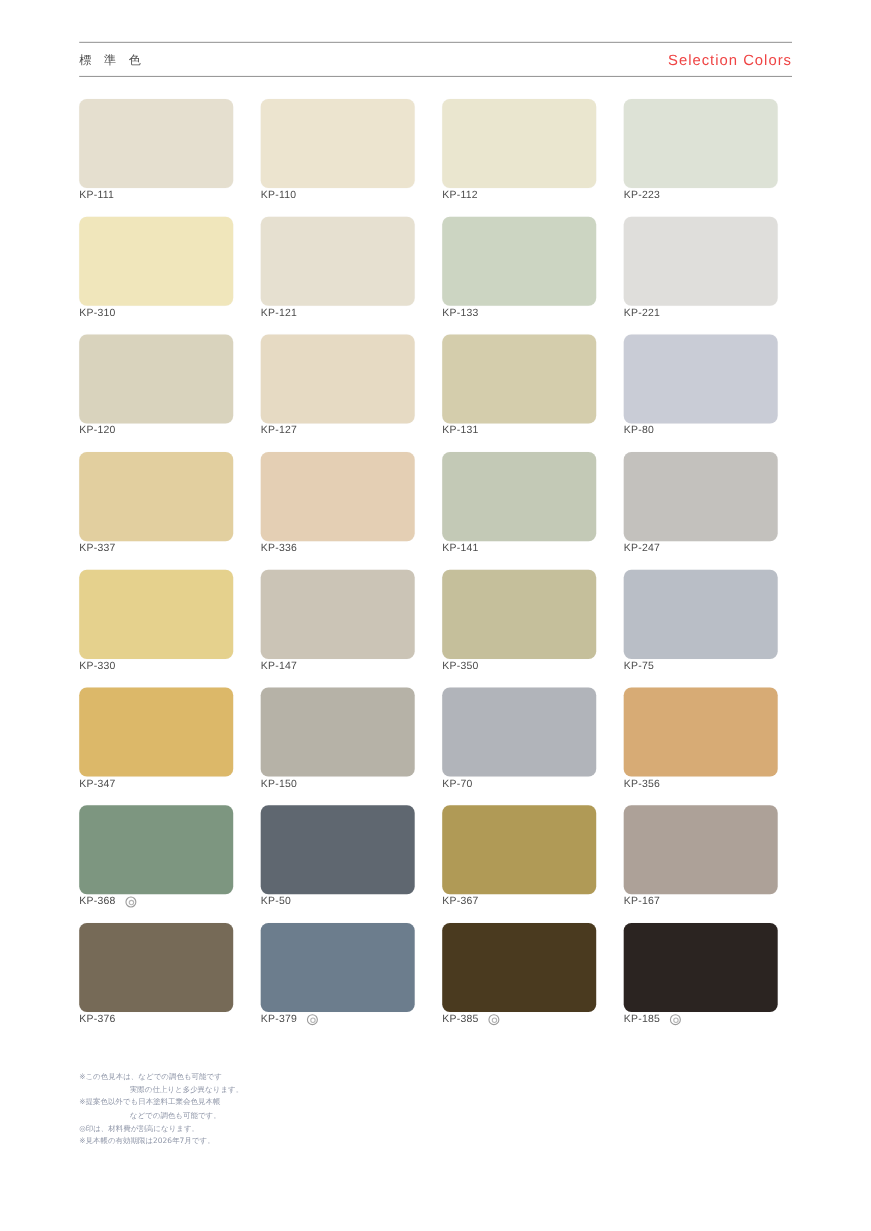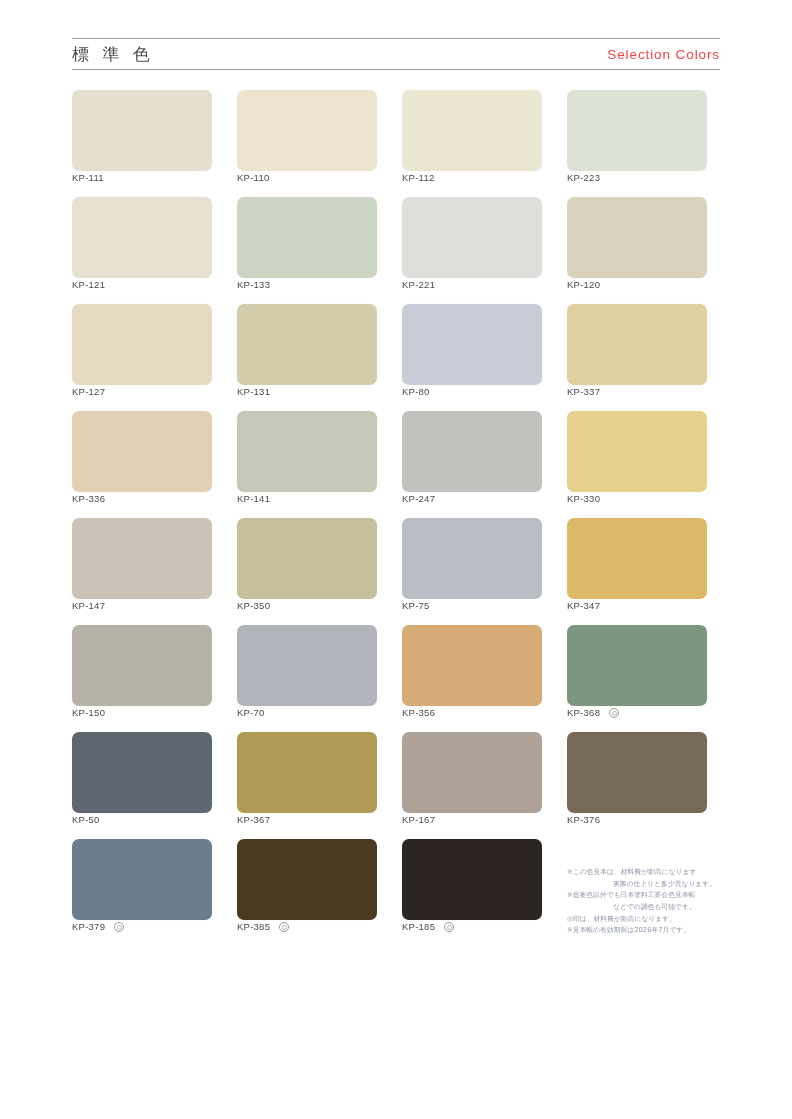--- a/index.html
+++ b/index.html
@@ -30,21 +30,21 @@
   .page-header {
     margin-top: 38px;
     border-top: 1px solid #9a9a9a;
     border-bottom: 1px solid #9a9a9a;
     height: 30px;
     display: flex;
     align-items: center;
     justify-content: space-between;
   }
   .header-title-ja {
-    font-size: 17px;
+    font-size: 11px;
     letter-spacing: 4px;
     color: #4d4d4d;
     font-family: "DejaVu Sans", "Liberation Sans", sans-serif;
     font-weight: 400;
   }
   .header-title-en {
     font-size: 13.5px;
     letter-spacing: 0.9px;
     color: #ef4444;
     font-weight: 400;
@@ -146,20 +146,26 @@
           <span class="swatch-code">KP-112</span>
         </div>
       </div>
       <div class="swatch-cell">
         <div class="swatch-chip" style="background: rgb(221, 226, 214);"></div>
         <div class="swatch-label">
           <span class="swatch-code">KP-223</span>
         </div>
       </div>
       <div class="swatch-cell">
+        <div class="swatch-chip" style="background: rgb(240, 230, 187);"></div>
+        <div class="swatch-label">
+          <span class="swatch-code">KP-310</span>
+        </div>
+      </div>
+      <div class="swatch-cell">
         <div class="swatch-chip" style="background: rgb(230, 224, 208);"></div>
         <div class="swatch-label">
           <span class="swatch-code">KP-121</span>
         </div>
       </div>
       <div class="swatch-cell">
         <div class="swatch-chip" style="background: rgb(204, 213, 194);"></div>
         <div class="swatch-label">
           <span class="swatch-code">KP-133</span>
         </div>
@@ -312,21 +318,21 @@
         </div>
       </div>
       <div class="swatch-cell">
         <div class="swatch-chip" style="background: rgb(43, 36, 33);"></div>
         <div class="swatch-label">
           <span class="swatch-code">KP-185</span>
           <span class="premium-mark"></span>
         </div>
       </div>
       <div class="notes">
-        <div class="note-line">※この色見本は、材料費が割高になります</div>
+        <div class="note-line">※この色見本は、などでの調色も可能です</div>
         <div class="note-line indent">実際の仕上りと多少異なります。</div>
         <div class="note-line">※提案色以外でも日本塗料工業会色見本帳</div>
         <div class="note-line indent">などでの調色も可能です。</div>
         <div class="note-line">◎印は、材料費が割高になります。</div>
         <div class="note-line">※見本帳の有効期限は2026年7月です。</div>
       </div>
     </div>
 
 </div>
 

